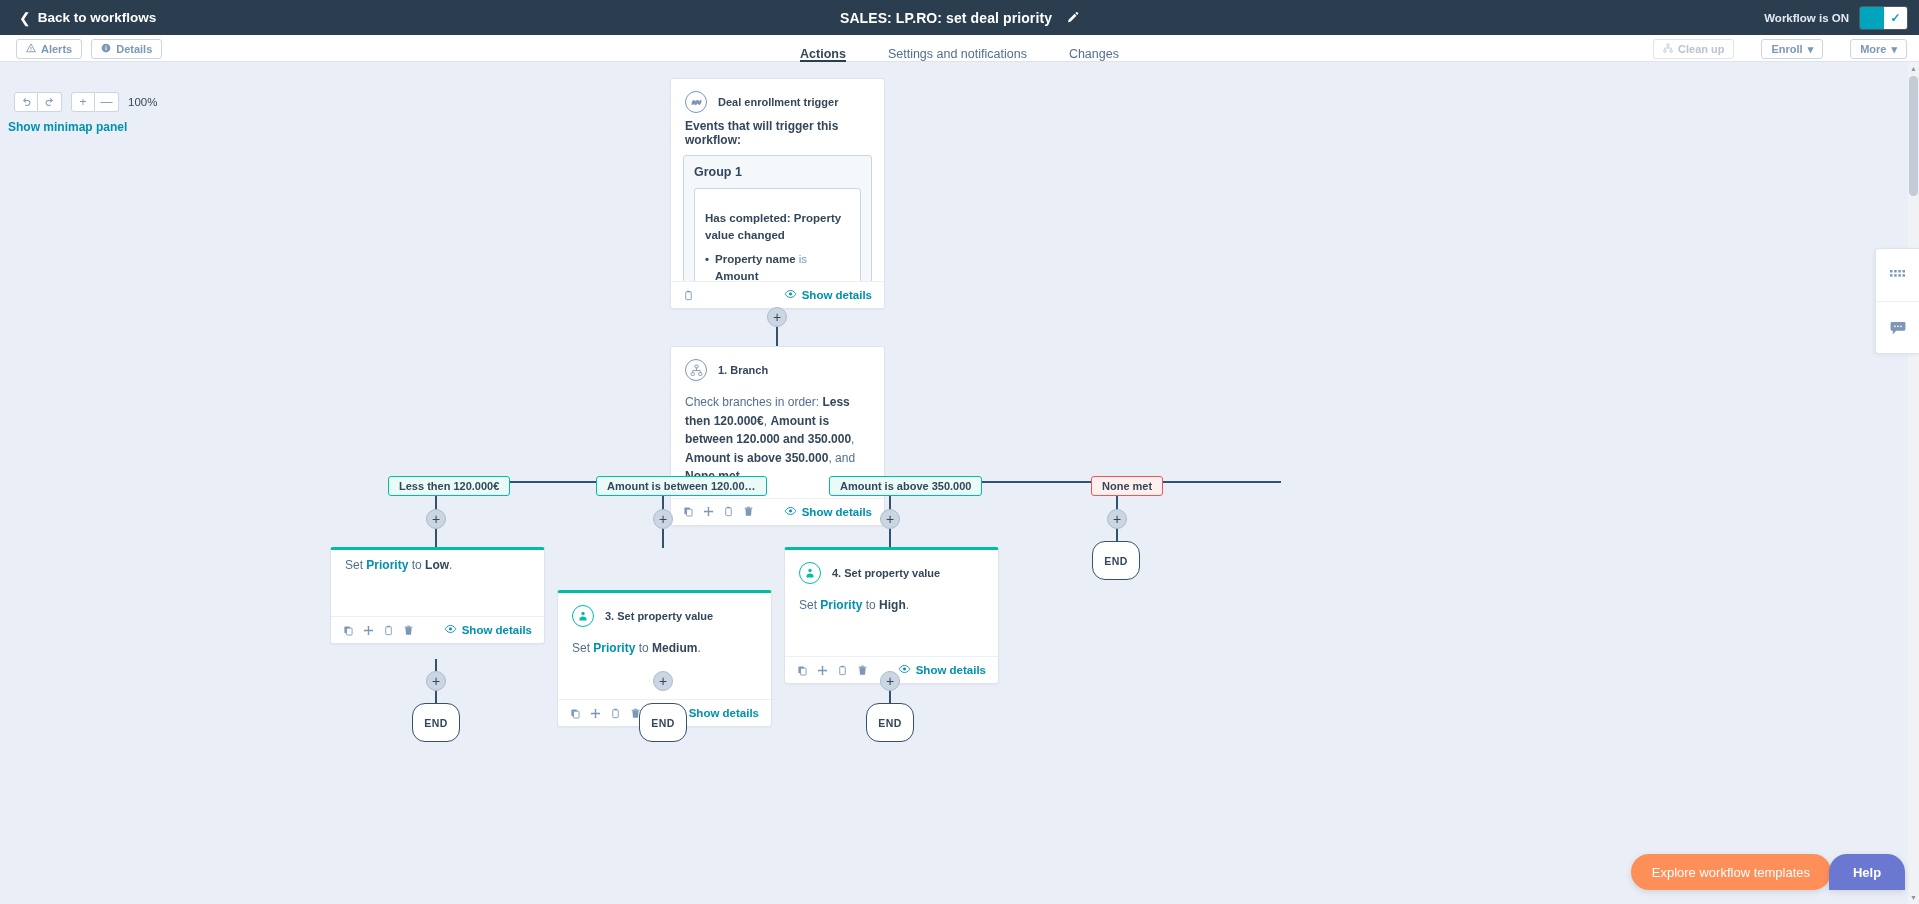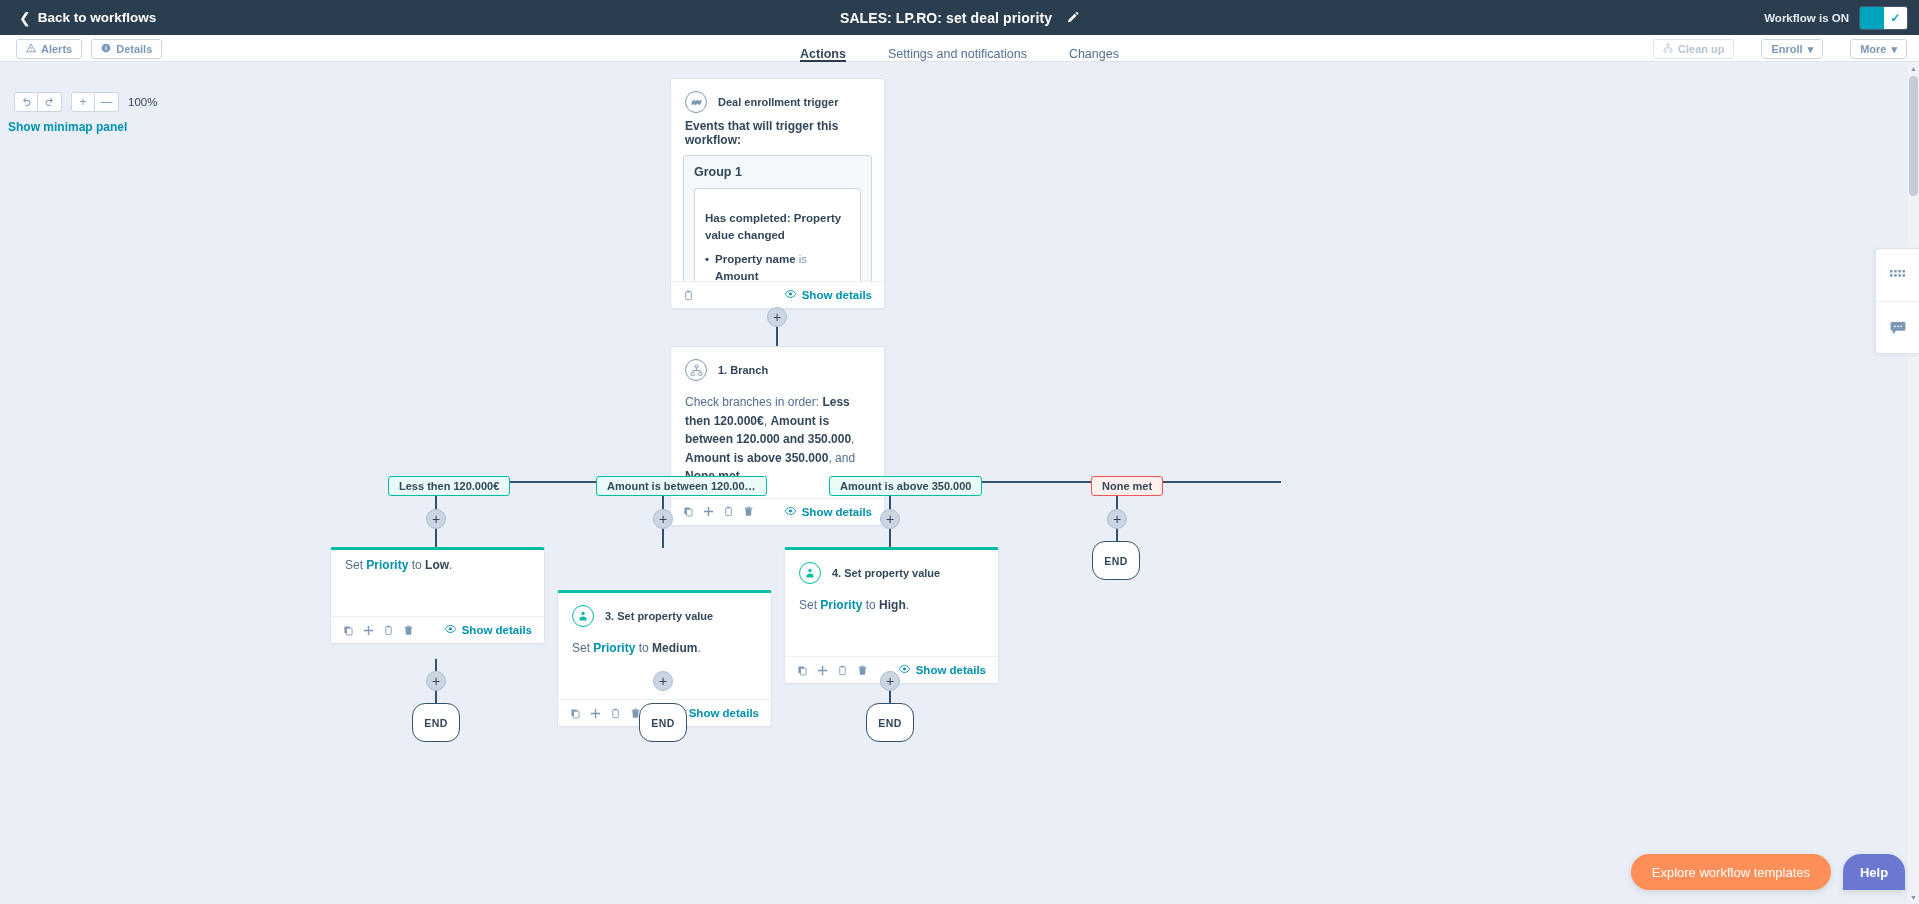--- a/index.html
+++ b/index.html
@@ -171,21 +171,21 @@
   #right-panel .rp-item + .rp-item { border-top: 1px solid #eaf0f6; }
 
   
   #templates-btn {
     position: absolute; right: 88px; bottom: 14px; height: 36px; padding: 0 21px;
     background: #ff8f59; color: #fff; border-radius: 18px; border: none;
     font-size: 13px; font-family: "Liberation Sans", sans-serif; cursor: pointer;
     display: flex; align-items: center; box-shadow: 0 2px 6px rgba(0,0,0,.12); z-index: 9;
   }
   #help-btn {
-    position: absolute; right: 14px; bottom: 14px; width: 62px; height: 36px;
+    position: absolute; right: 14px; bottom: 14px; width: 76px; height: 36px;
     background: #6a78d1; color: #fff; border-radius: 18px 18px 0 0; border: none;
     font-size: 13px; font-weight: 700; font-family: "Liberation Sans", sans-serif;
     cursor: pointer; display: flex; align-items: center; justify-content: center;
     box-shadow: 0 2px 6px rgba(0,0,0,.12); z-index: 9;
   }
 
   
   #vscroll { position: absolute; right: 0; top: 62px; width: 11px; height: 842px; background: #f0f2f5; z-index: 7; }
   #vscroll .thumb { position: absolute; top: 2px; left: 1px; width: 9px; height: 120px; background: #c3cbd6; border-radius: 5px; }
   #vscroll .arw { position: absolute; left: 0; width: 11px; height: 11px; display: flex; align-items: center; justify-content: center; color: #8b95a5; font-size: 7px; }

